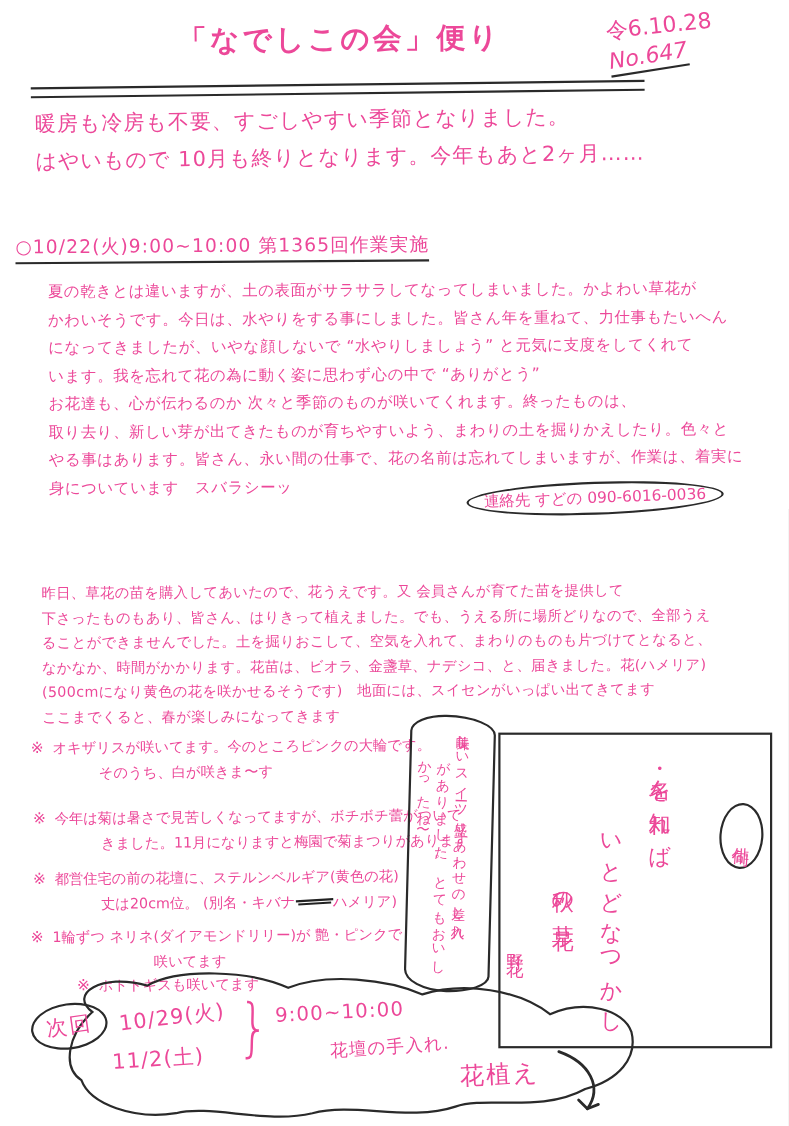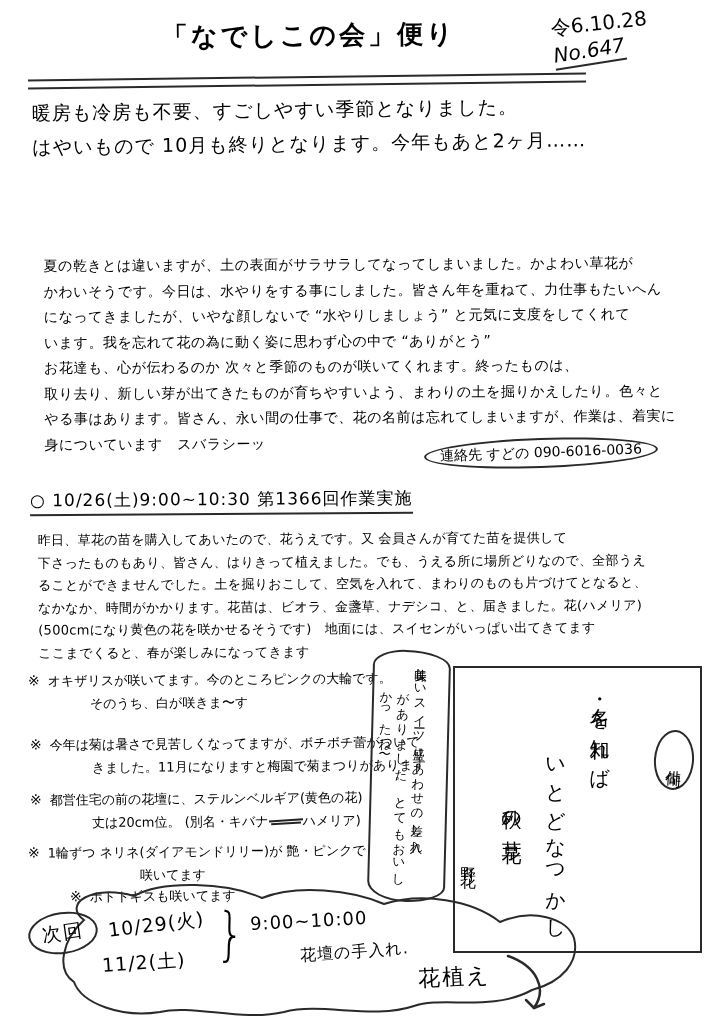--- a/index.html
+++ b/index.html
@@ -1,18 +1,18 @@
 <!DOCTYPE html>
 <html><head>
 <meta charset="utf-8">
 <style>
   html,body{margin:0;padding:0;background:#e8e8e8;}
   .page{
     position:relative;width:717px;height:1024px;margin:0 auto;
-    background:#ffffff;color:#000000;
+    background:#ffffff;color:#ec4899;
     font-family:"DejaVu Sans",sans-serif;
     overflow:hidden;
   }
   .abs{position:absolute;}
   .nowrap{white-space:nowrap;}
   
   .title{font-size:26px;letter-spacing:3px;font-weight:bold;transform:rotate(-0.6deg);}
   .title-underline{width:558px;height:6px;border-top:2px solid #2a2a2a;border-bottom:2px solid #2a2a2a;transform:rotate(-0.7deg);}
   .dateblock{font-size:20px;line-height:26px;transform:rotate(-6deg);text-align:left;}
   .issue-no{font-style:italic;border-bottom:2px solid #2a2a2a;display:inline-block;transform:rotate(-3deg);}
@@ -66,35 +66,35 @@
   <div class="abs dateblock" style="left:552px;top:10px;">
     <div>令6.10.28</div>
     <div class="issue-no">No.647</div>
   </div>
 
   <div class="abs intro" style="left:32px;top:92px;">
     <div class="nowrap">暖房も冷房も不要、すごしやすい季節となりました。</div>
     <div class="nowrap">はやいもので 10月も終りとなります。今年もあと2ヶ月……</div>
   </div>
 
+  <div class="abs" style="left:14px;top:212px;">
+    <span class="sec-head">○10/22(火)9:00~10:00 第1365回作業実施</span>
+  </div>
   <div class="abs body1" style="left:44px;top:252px;">
     <div class="nowrap">夏の乾きとは違いますが、土の表面がサラサラしてなってしまいました。かよわい草花が</div>
     <div class="nowrap">かわいそうです。今日は、水やりをする事にしました。皆さん年を重ねて、力仕事もたいへん</div>
     <div class="nowrap">になってきましたが、いやな顔しないで “水やりしましょう” と元気に支度をしてくれて</div>
     <div class="nowrap">います。我を忘れて花の為に動く姿に思わず心の中で “ありがとう”</div>
     <div class="nowrap">お花達も、心が伝わるのか 次々と季節のものが咲いてくれます。終ったものは、</div>
     <div class="nowrap">取り去り、新しい芽が出てきたものが育ちやすいよう、まわりの土を掘りかえしたり。色々と</div>
     <div class="nowrap">やる事はあります。皆さん、永い間の仕事で、花の名前は忘れてしまいますが、作業は、着実に</div>
     <div class="nowrap">身についています　スバラシーッ</div>
   </div>
   <div class="abs oval nowrap" style="left:424px;top:438px;">連絡先 すどの 090-6016-0036</div>
 
-  <div class="abs" style="left:30px;top:488px;">
-    <span class="sec-head">○ 10/26(土)9:00~10:30 第1366回作業実施</span>
-  </div>
   <div class="abs body2" style="left:38px;top:528px;">
     <div class="nowrap">昨日、草花の苗を購入してあいたので、花うえです。又 会員さんが育てた苗を提供して</div>
     <div class="nowrap">下さったものもあり、皆さん、はりきって植えました。でも、うえる所に場所どりなので、全部うえ</div>
     <div class="nowrap">ることができませんでした。土を掘りおこして、空気を入れて、まわりのものも片づけてとなると、</div>
     <div class="nowrap">なかなか、時間がかかります。花苗は、ビオラ、金盞草、ナデシコ、と、届きました。花(ハメリア)</div>
     <div class="nowrap">(500cmになり黄色の花を咲かせるそうです)　地面には、スイセンがいっぱい出てきてます</div>
     <div class="nowrap">ここまでくると、春が楽しみになってきます</div>
   </div>
 
   <div class="abs note" style="left:28px;top:668px;width:360px;">

